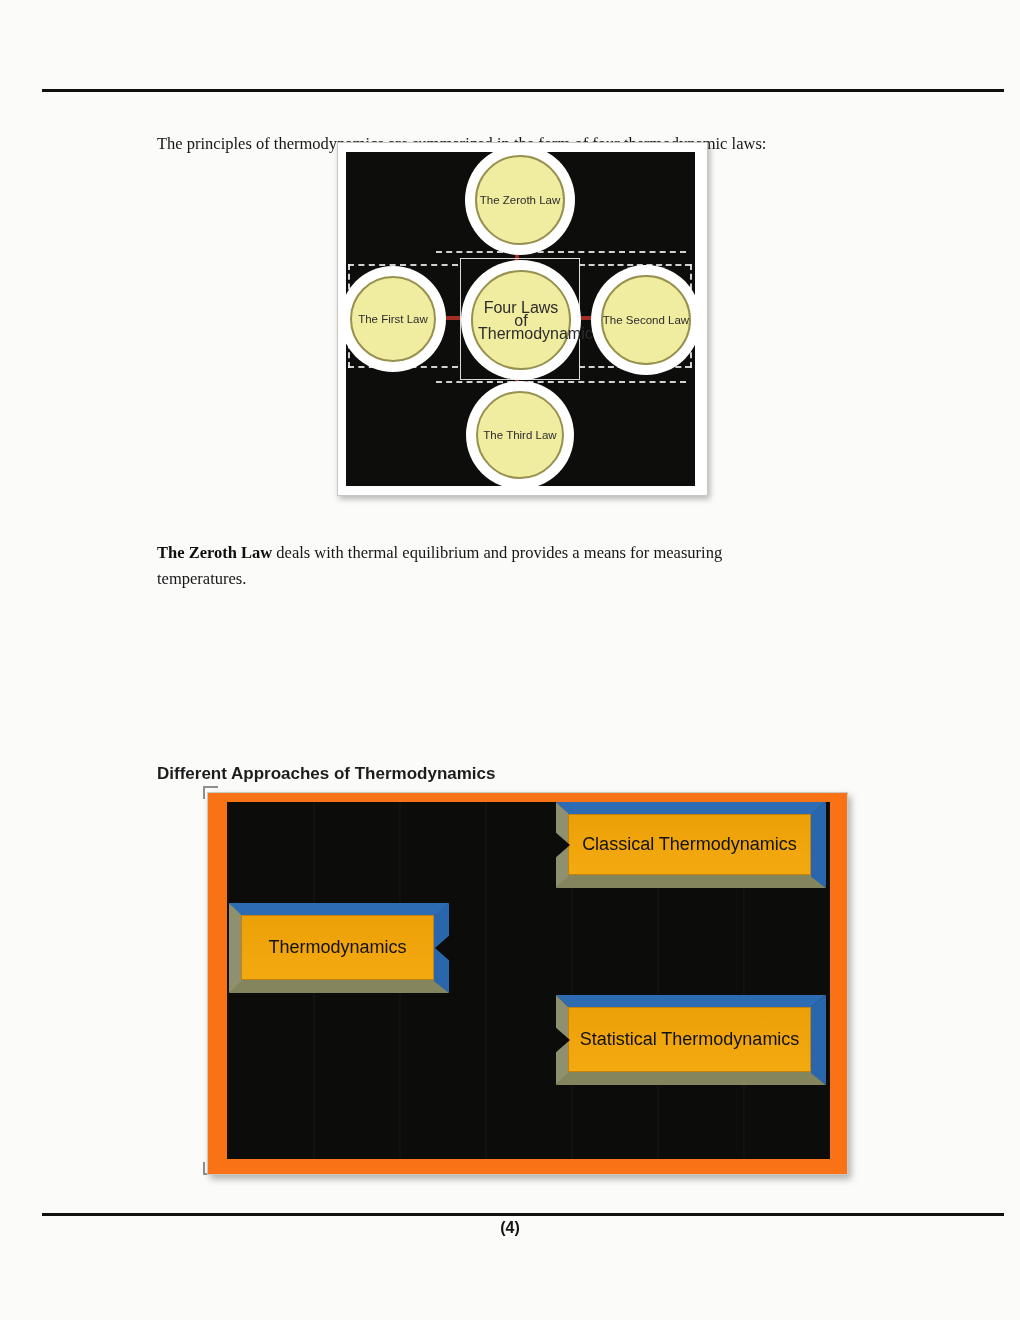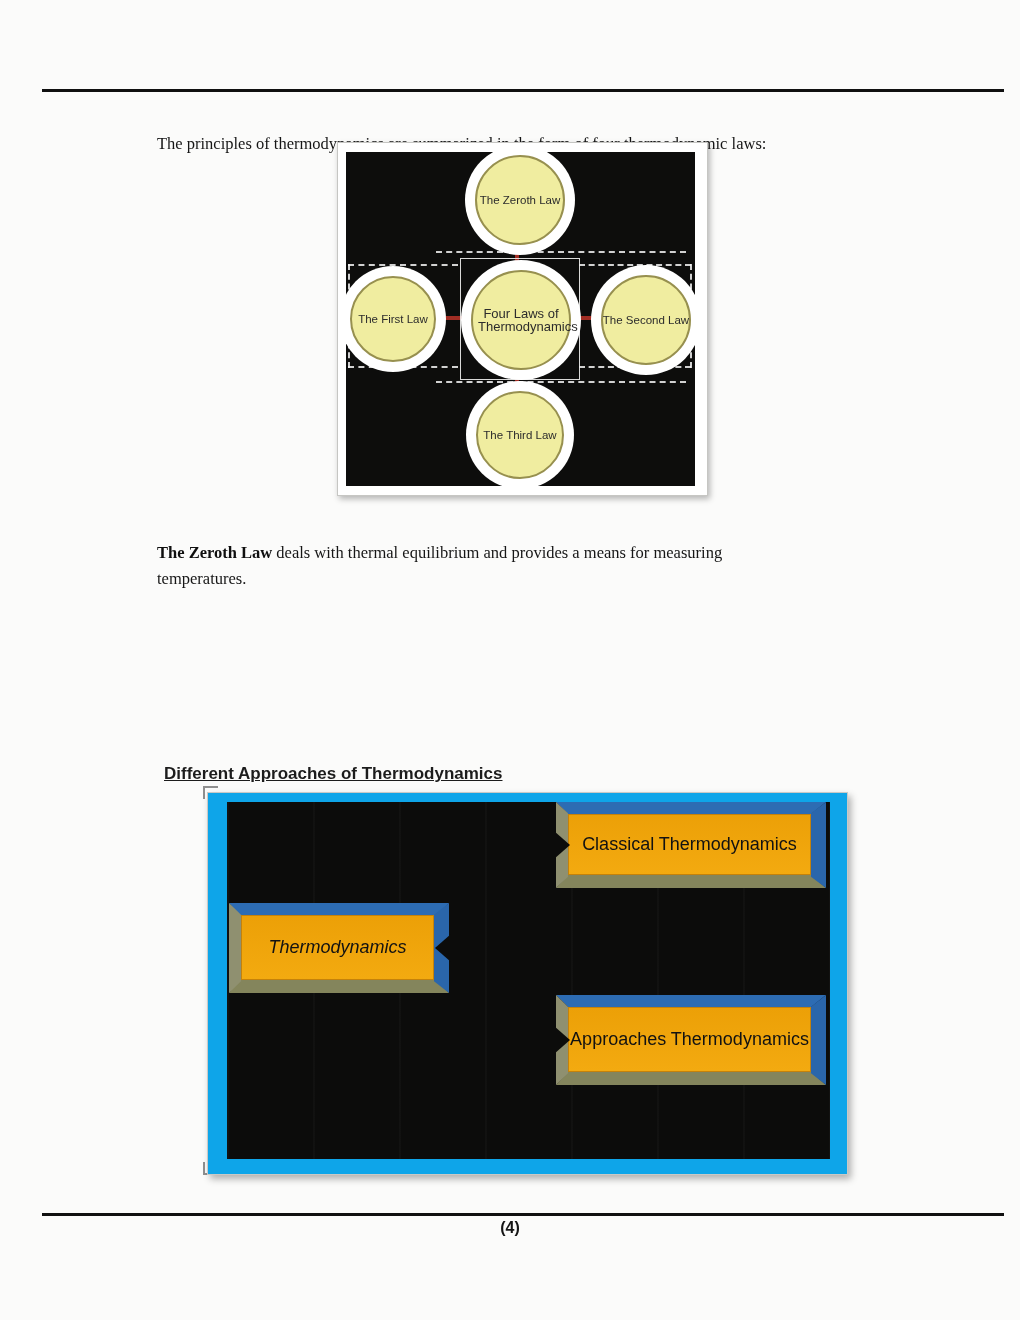--- a/index.html
+++ b/index.html
@@ -35,45 +35,45 @@
     position:absolute; border-radius:50%;
     background:#f0eda0; border:2px solid #97904f;
     box-shadow:0 0 0 10px #ffffff;
     display:flex; align-items:center; justify-content:center; text-align:center;
     font-family:"Liberation Sans","DejaVu Sans",sans-serif;
     font-size:11.5px; line-height:13px; color:#2c2c2c; z-index:3;
   }
   .circle .lbl { white-space:nowrap; }
   .c-zeroth { left:129px; top:3px;   width:86px; height:86px; }
   .c-first  { left:4px;   top:124px; width:82px; height:82px; }
-  .c-center { left:125px; top:118px; width:96px; height:96px; font-size:13px; }
+  .c-center { left:125px; top:118px; width:96px; height:96px; font-size:16px; }
   .c-center .lbl { white-space:normal; width:86px; }
   .c-second { left:255px; top:123px; width:86px; height:86px; }
   .c-third  { left:130px; top:239px; width:84px; height:84px; }
 
   
   .law-par { position:absolute; left:157px; width:745px; font-size:16.5px; line-height:26px; }
   .law-par b { color:#0f0f0f; }
   .ptext { white-space:pre-line; }
   .p1 { top:523px; } .p2 { top:590px; } .p3 { top:655px; } .p4 { top:720px; }
 
   .heading2 {
-    position:absolute; left:164px; top:764px;
+    position:absolute; left:157px; top:764px;
     font-family:"Liberation Sans","DejaVu Sans",sans-serif;
-    font-weight:bold; font-size:17px; color:#1c1c1c;text-decoration:underline;
+    font-weight:bold; font-size:17px; color:#1c1c1c;
   }
 
   
   .bracket-t { position:absolute; left:203px; top:786px; width:13px; height:11px;
     border-left:2px solid #8f8f8f; border-top:2px solid #8f8f8f; }
   .bracket-b { position:absolute; left:203px; top:1162px; width:13px; height:11px;
     border-left:2px solid #8f8f8f; border-bottom:2px solid #8f8f8f; }
   .d2-frame {
     position:absolute; left:207px; top:792px; width:639px; height:381px;
-    background:#0ea5e9; border:1px solid #c9c9c6;
+    background:#f97316; border:1px solid #c9c9c6;
     box-shadow:3px 4px 7px rgba(0,0,0,.3);
   }
   .d2-canvas {
     position:absolute; left:19px; top:9px; width:603px; height:357px;
     background:#0c0c0b; overflow:hidden;
     background-image:repeating-linear-gradient(90deg, rgba(255,255,255,.025) 0 2px, transparent 2px 86px);
   }
   .box3d { position:absolute; }
   .b-top    { position:absolute; left:0; right:0; top:0; height:12px; background:#2d6cb3;
               clip-path:polygon(0 0,100% 0,94.5% 100%,4.5% 100%); }
@@ -85,21 +85,21 @@
               clip-path:polygon(0 13%,100% 0,100% 100%,0 87%); }
   .b-face   { position:absolute; left:12px; right:15px; top:12px; bottom:13px;
               background:linear-gradient(180deg,#eca007,#f3aa10); border:1px solid #c5820a;
               display:flex; align-items:center; justify-content:center;
               font-family:"Liberation Sans","DejaVu Sans",sans-serif;
               font-size:18px; color:#121212; white-space:nowrap; }
   .notch { position:absolute; width:16px; height:28px; background:#0c0c0b; z-index:4; }
   .notch-left  { left:-2px;  top:calc(50% - 14px); clip-path:polygon(0 0,100% 50%,0 100%); }
   .notch-right { right:-2px; top:calc(50% - 14px); clip-path:polygon(100% 0,0 50%,100% 100%); }
   .box-classical   { left:329px; top:0;     width:270px; height:86px; }
-  .box-thermo      { left:2px;   top:101px; width:220px; height:90px;font-style:italic; }
+  .box-thermo      { left:2px;   top:101px; width:220px; height:90px; }
   .box-statistical { left:329px; top:193px; width:270px; height:90px; }
 
   .page-num {
     position:absolute; left:0; right:0; top:1219px; text-align:center;
     font-family:"Liberation Sans","DejaVu Sans",sans-serif;
     font-weight:bold; font-size:16px; color:#151515;
   }
 </style>
 </head>
 <body>
@@ -176,21 +176,21 @@
         <div class="b-right"></div>
         <div class="b-face">Thermodynamics</div>
         <div class="notch notch-right"></div>
       </div>
 
       <div class="box3d box-statistical">
         <div class="b-top"></div>
         <div class="b-bottom"></div>
         <div class="b-left"></div>
         <div class="b-right"></div>
-        <div class="b-face">Approaches Thermodynamics</div>
+        <div class="b-face">Statistical Thermodynamics</div>
         <div class="notch notch-left"></div>
       </div>
 
     </div>
   </figure>
 
   <div class="rule bottom"></div>
   <div class="page-num">(4)</div>
 
 </div>

